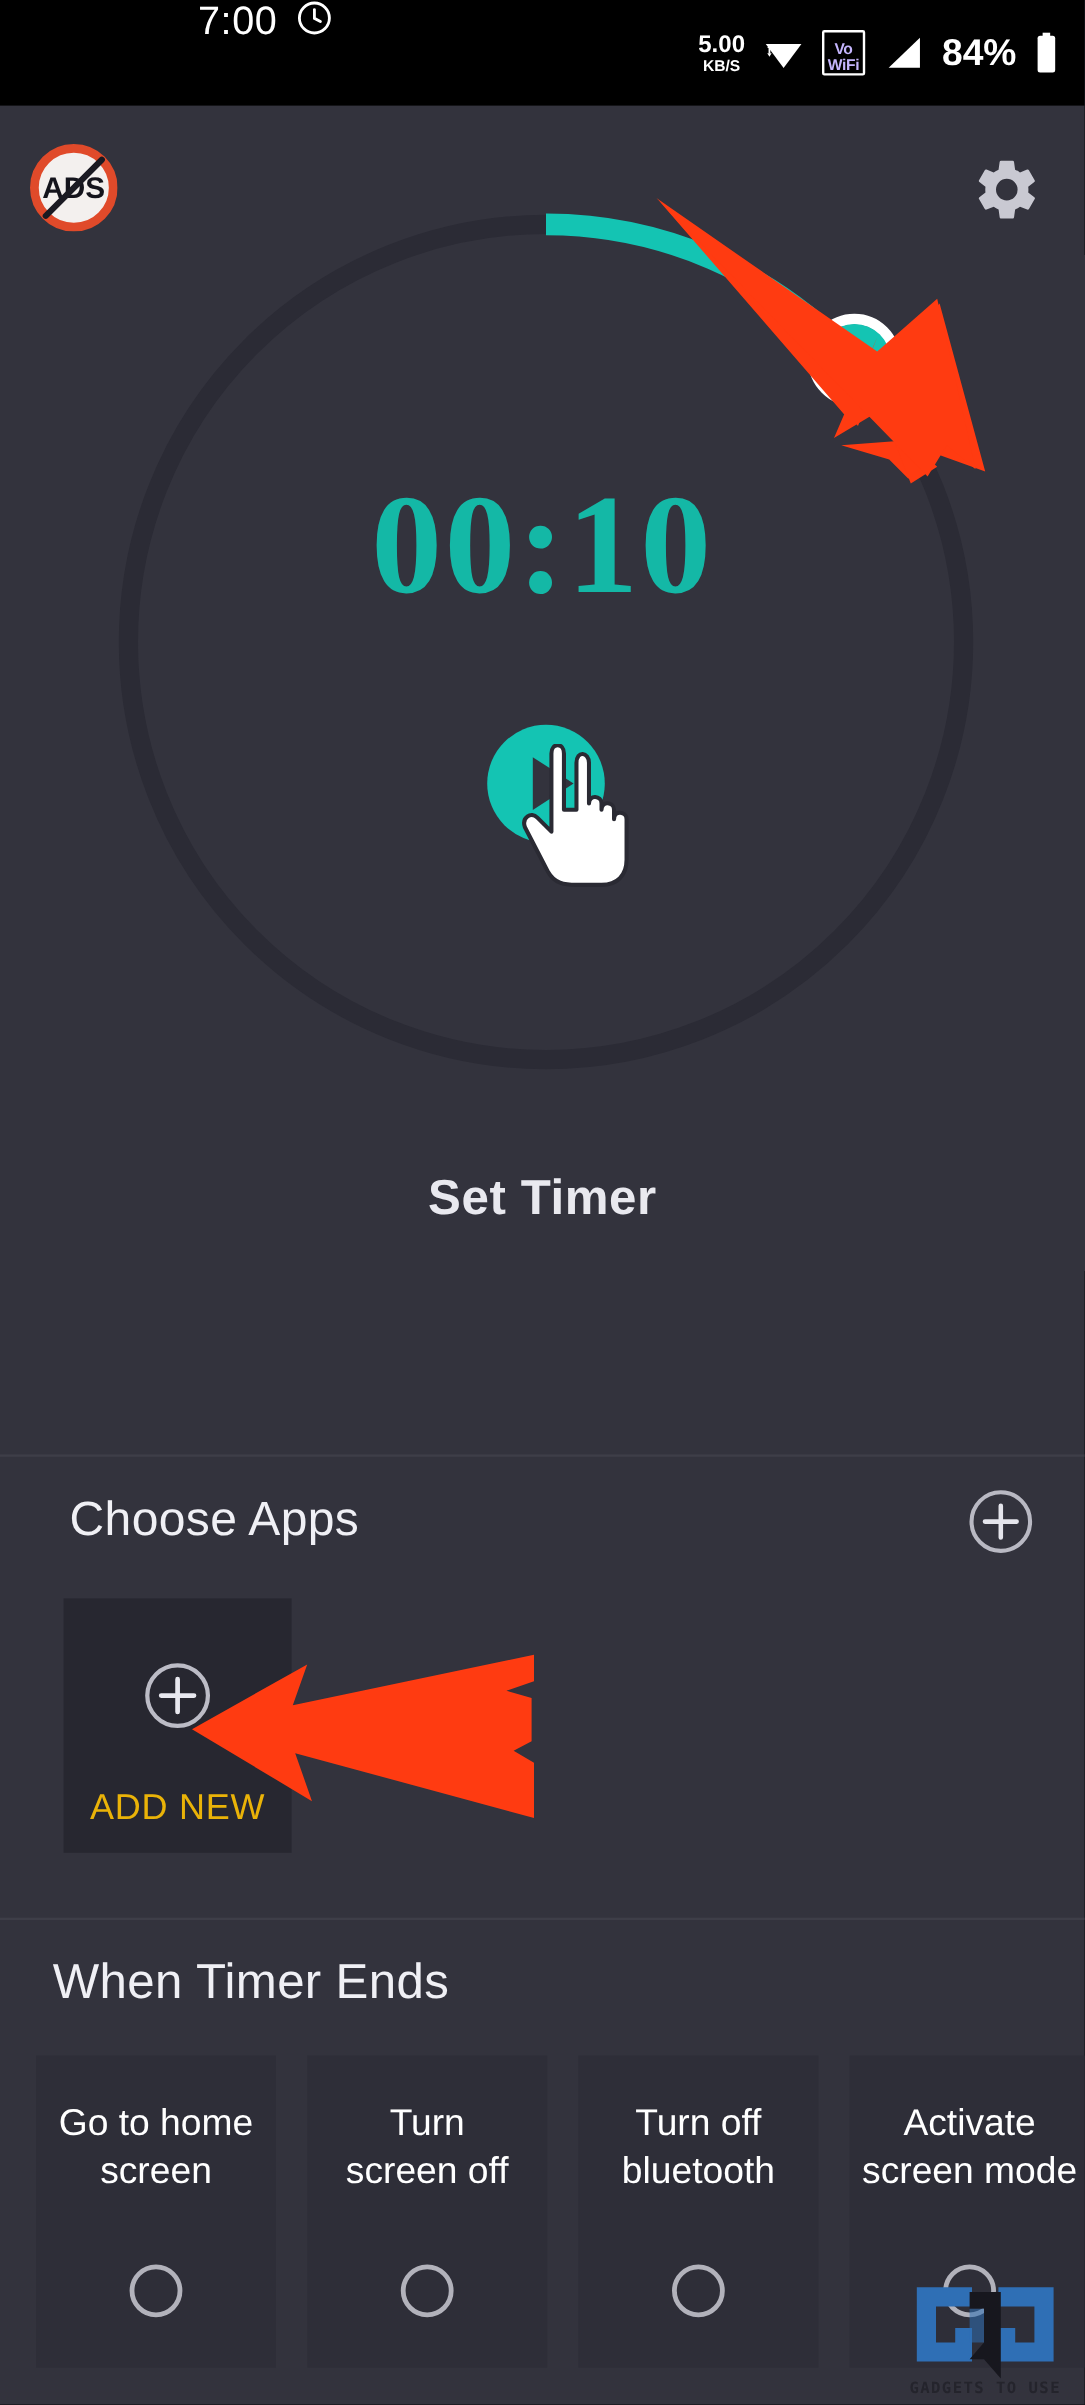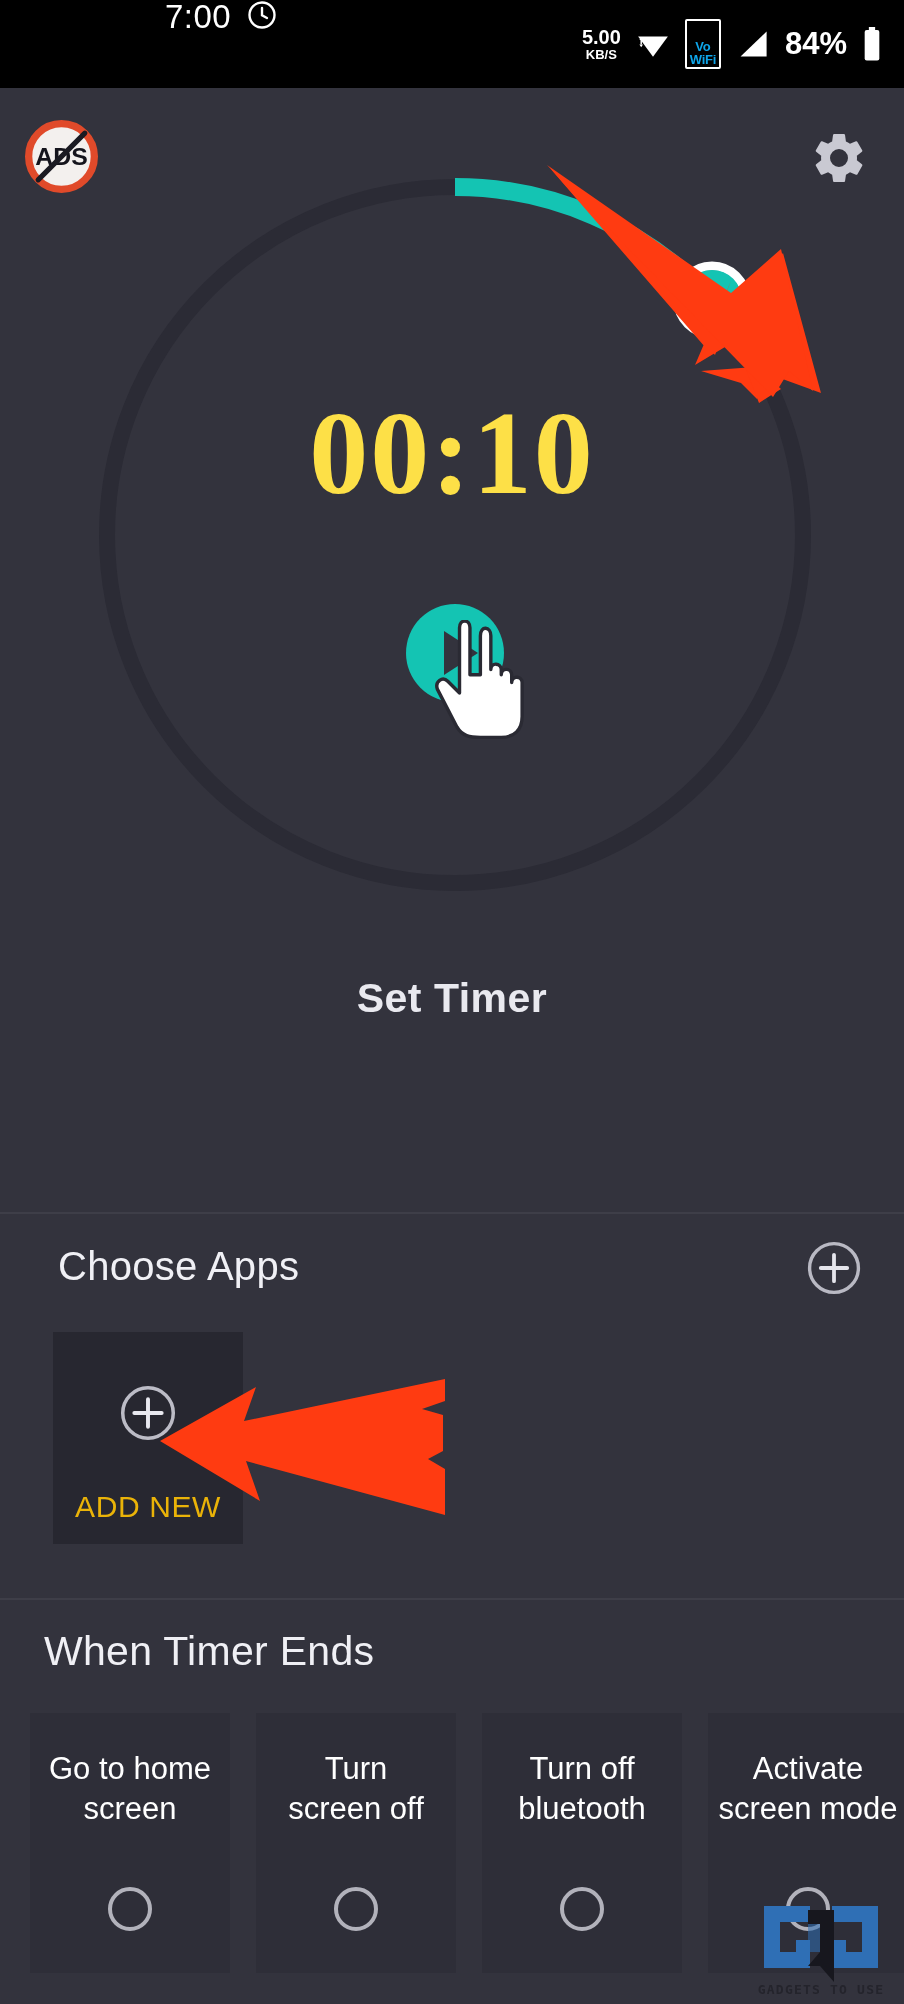--- a/index.html
+++ b/index.html
@@ -53,25 +53,25 @@
     display: flex; flex-direction: column;
     align-items: center; justify-content: center;
     line-height: 1;
     color: #fff;
   }
   .netspeed .ns-val { font-size: 20px; font-weight: 600; }
   .netspeed .ns-unit { font-size: 13px; font-weight: 700; margin-top: 1px; }
   .wifi-icon { width: 34px; height: 30px; display:block; }
   .vowifi-icon {
     border: 2.5px solid #fff;
-    color: #0ea5e9;
+    color: #c4b5fd;
     font-size: 13px;
     font-weight: 800;
     line-height: 0.95;
-    padding: 20px 3px 1px 3px;
+    padding: 8px 3px 1px 3px;
     text-align: center;
     border-radius: 2px;
     letter-spacing: -0.3px;
   }
   .signal-icon { width: 34px; height: 30px; display:block; }
   .sb-batt-pct {
     color: #fff; font-size: 31px; font-weight: 700; letter-spacing: 0px;
   }
   .battery-icon { width: 20px; height: 34px; display:block; }
 
@@ -98,21 +98,21 @@
     width: 790px; height: 790px;
     z-index: 5;
   }
   .dial-svg { display: block; width: 790px; height: 790px; }
 
   .timer-readout {
     position: absolute;
     left: 0; top: 395px;
     width: 904px;
     text-align: center;
-    color: #fde047;
+    color: #14b8a6;
     font-family: "Liberation Serif", serif;
     font-size: 118px;
     font-weight: 700;
     letter-spacing: 2px;
     line-height: 1;
     z-index: 10;
     user-select: none;
   }
 
   .play-button {

